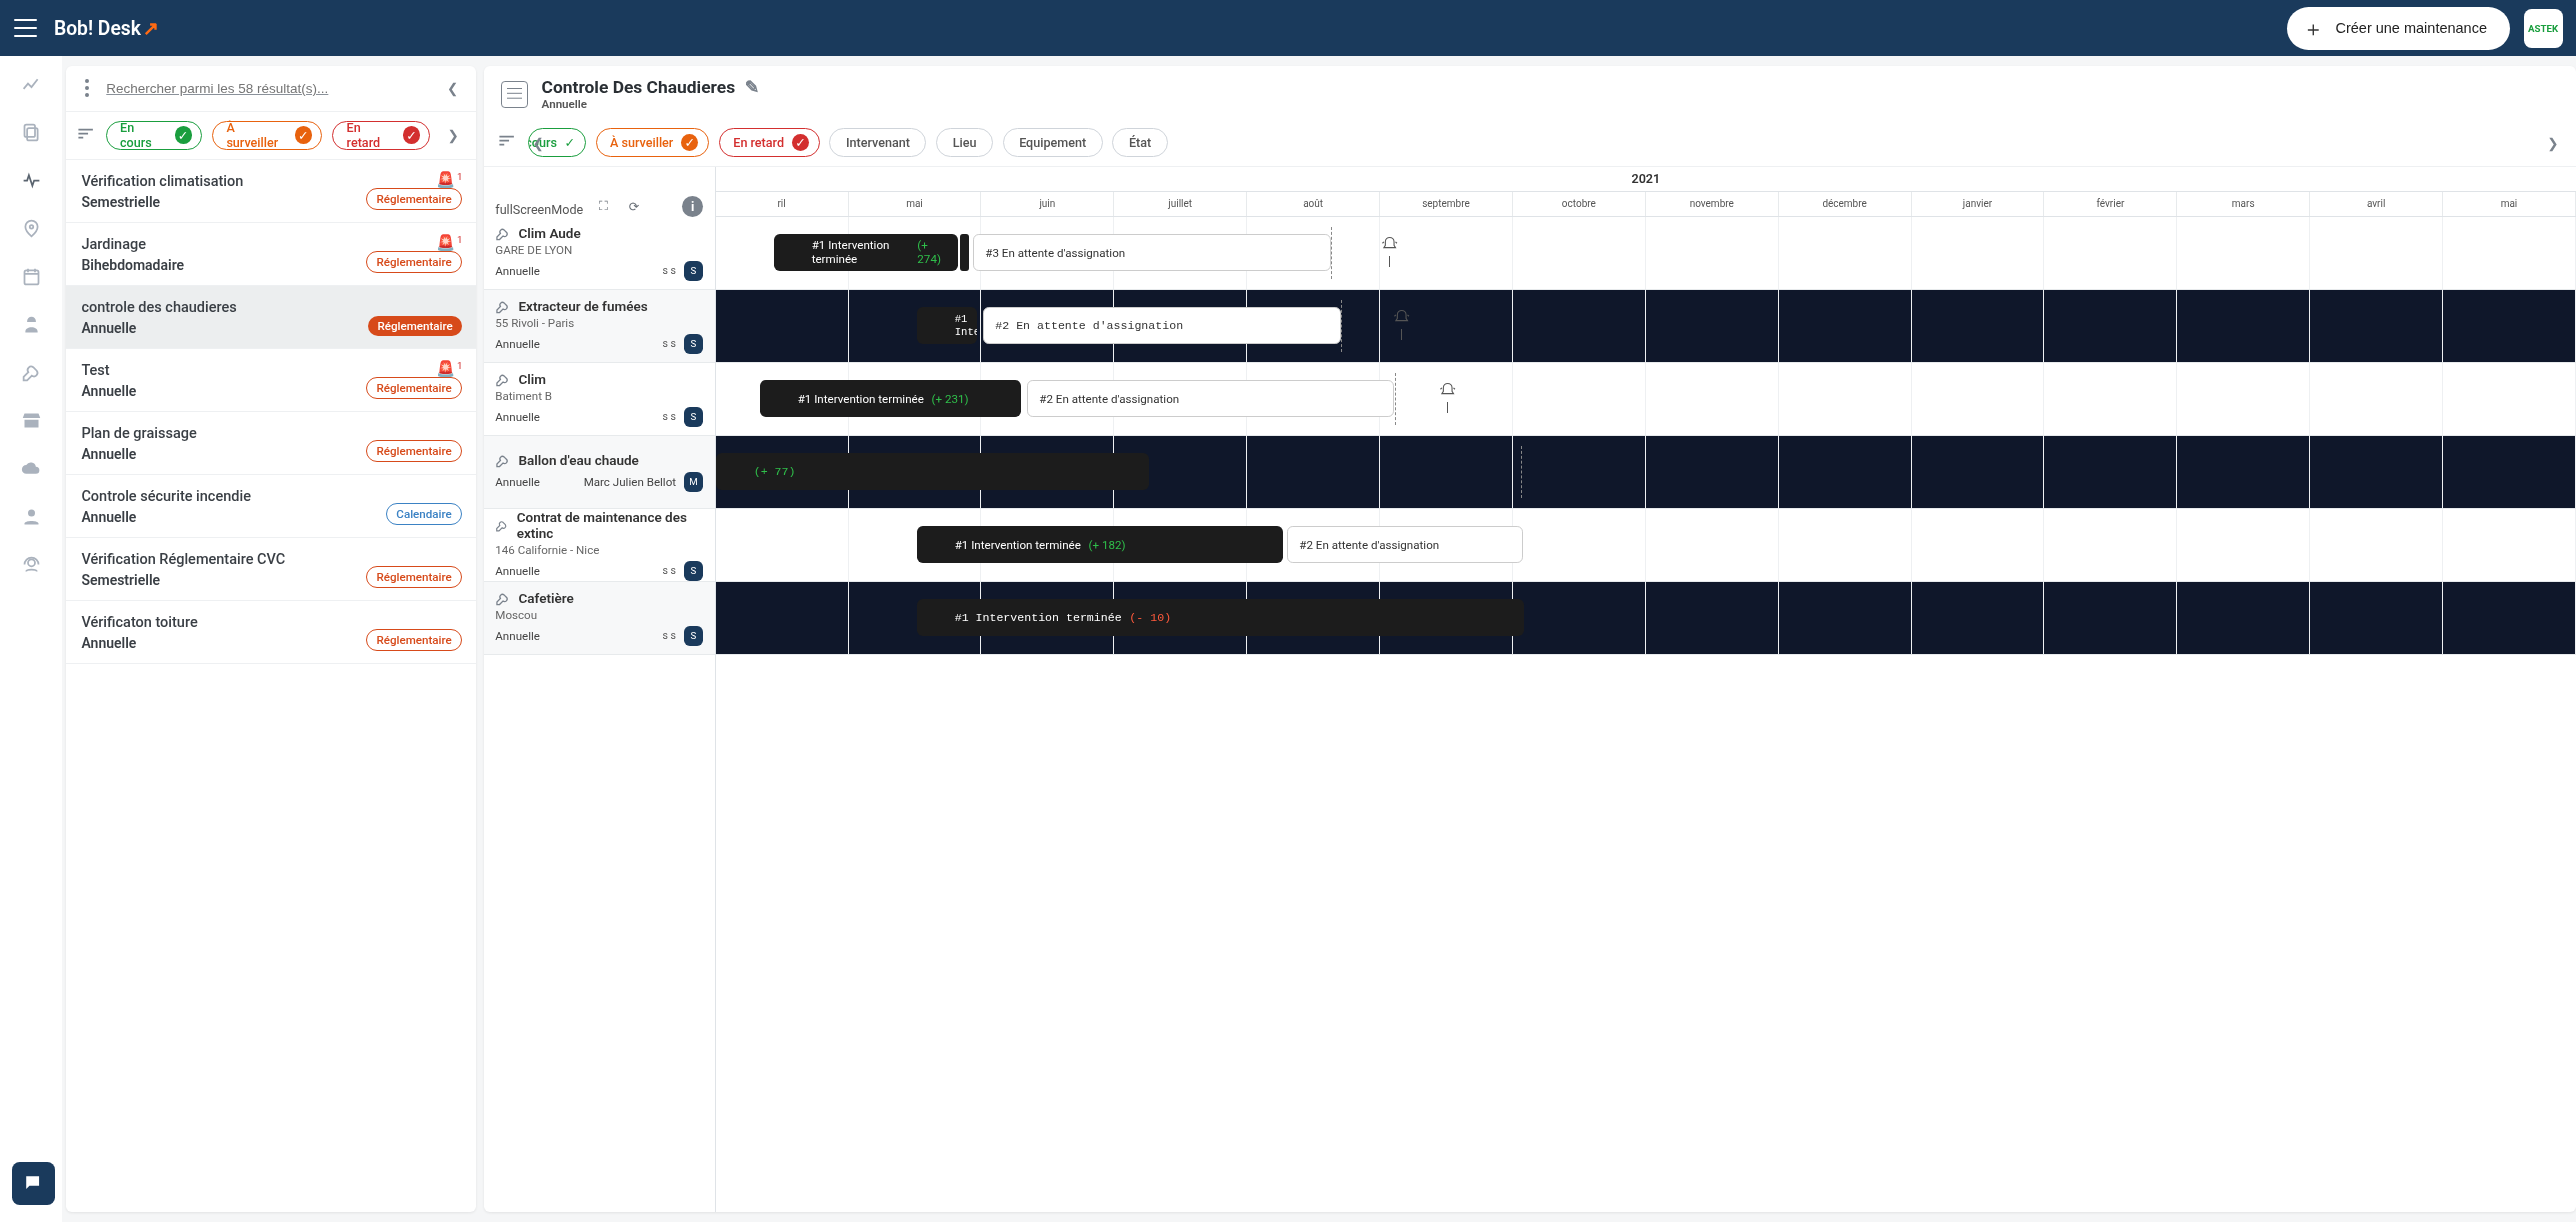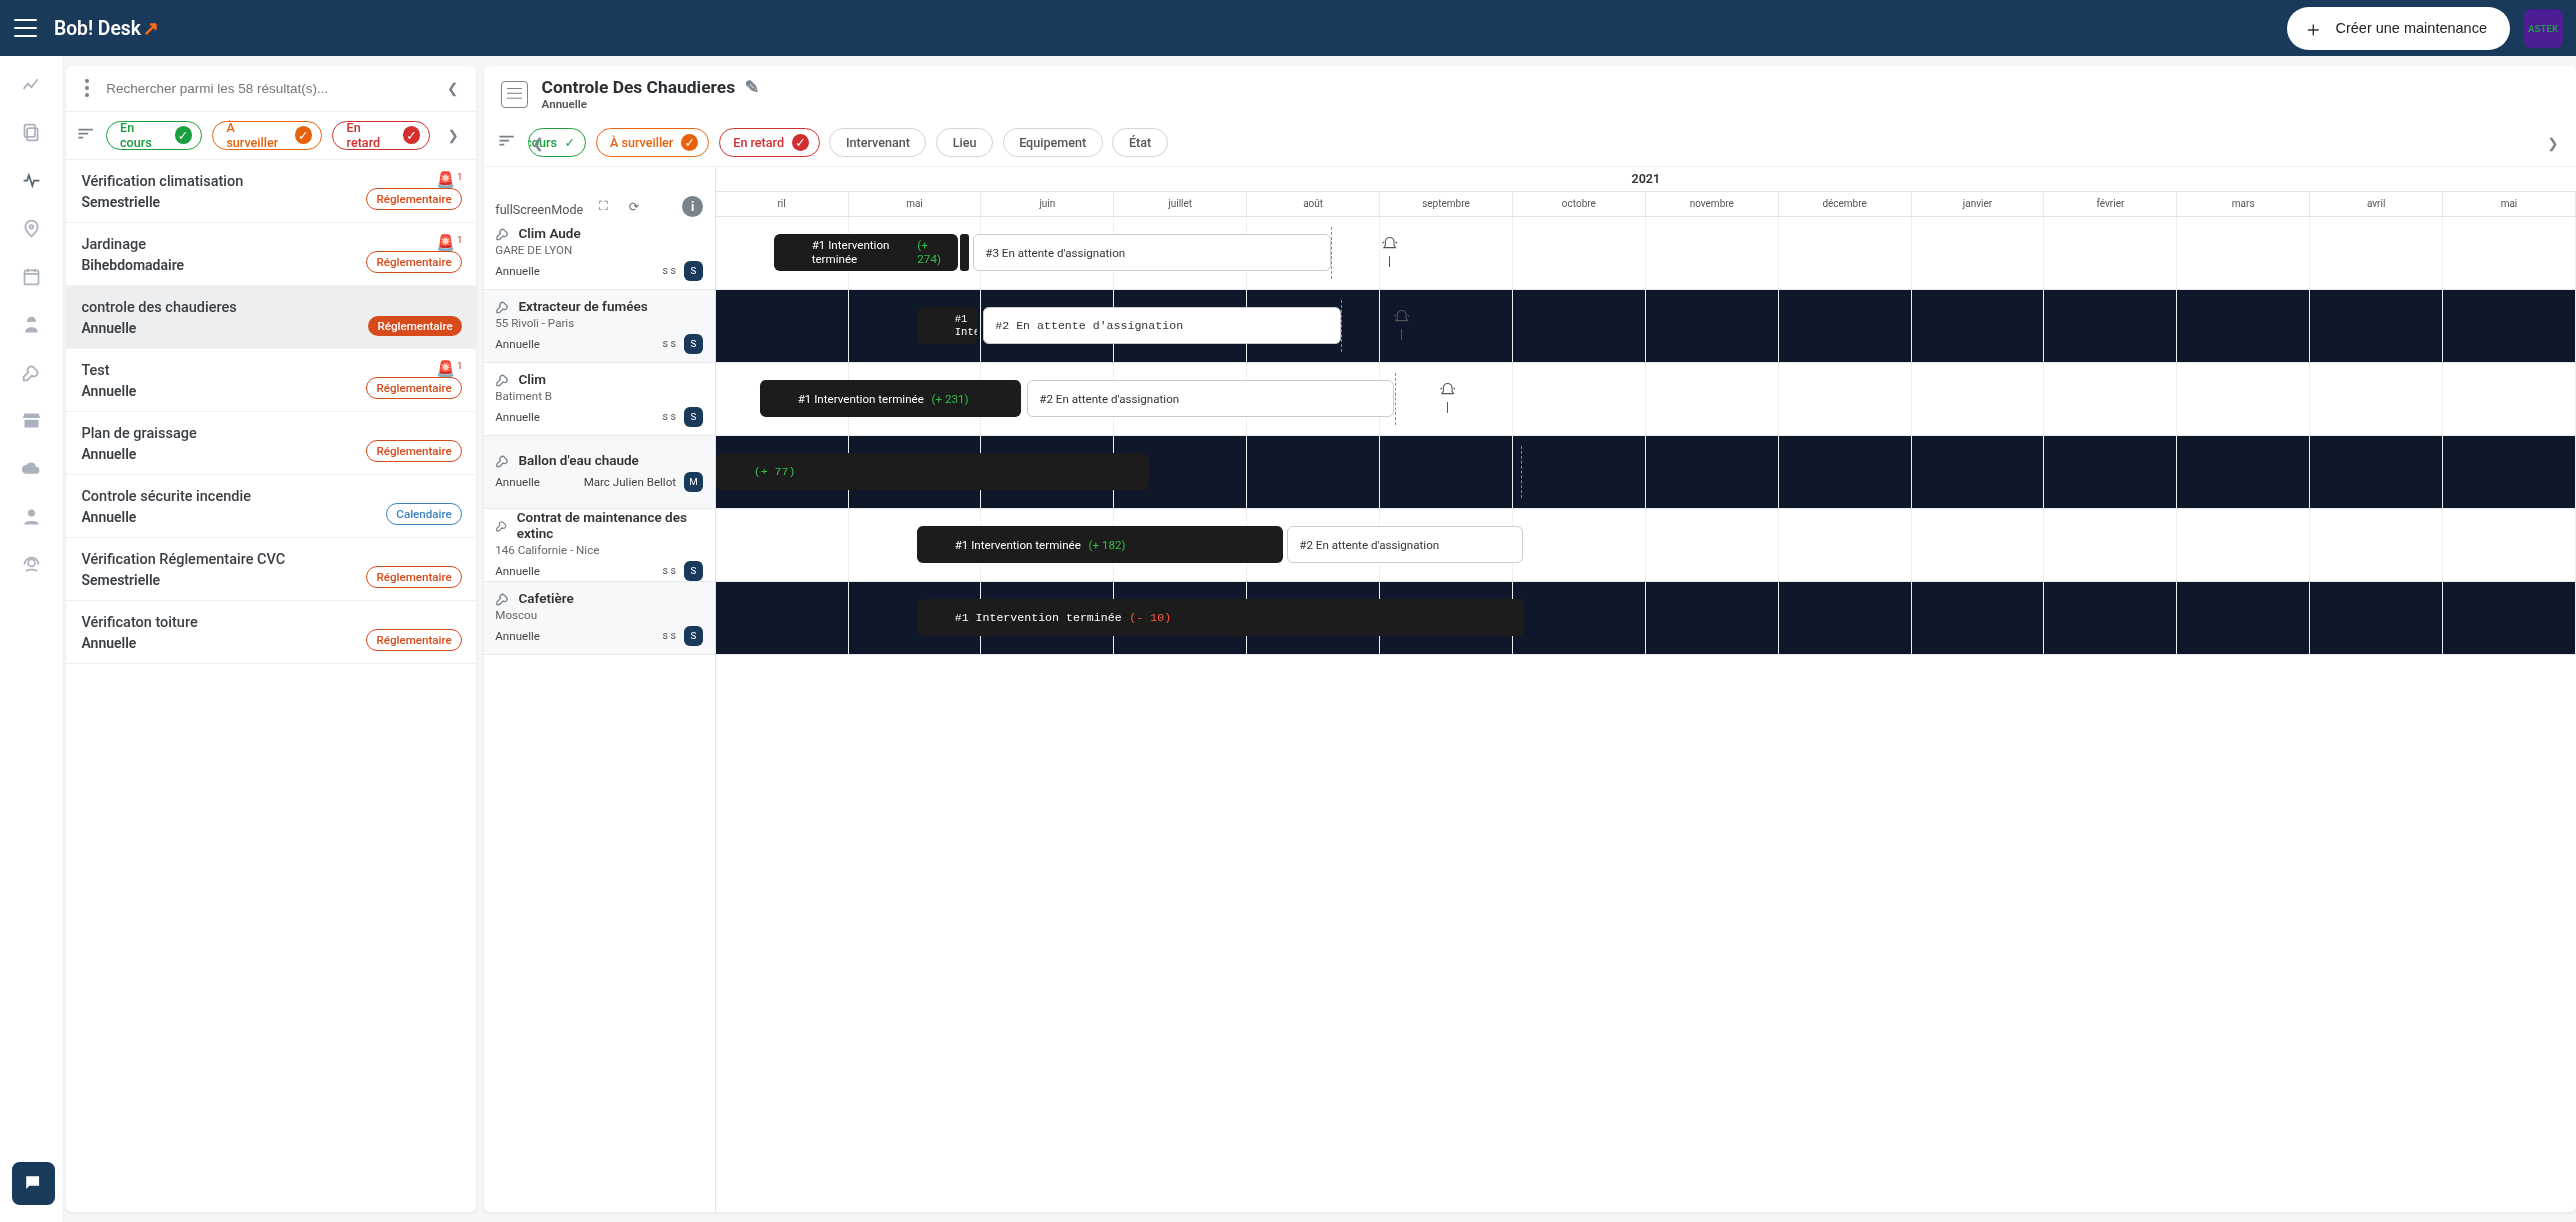--- a/index.html
+++ b/index.html
@@ -7,38 +7,38 @@
 
 
 .topbar { height: 56px; background: #1a3a5c; display: flex; align-items: center; padding: 0 13.5px; gap: 17.4px; color: #fff; }
 .hamburger { width: 23px; height: 17.4px; display: flex; flex-direction: column; justify-content: space-between; cursor: pointer; }
 .hamburger span { height: 1.9px; background: #fff; border-radius: 1px; }
 .logo { font-size: 19.3px; font-weight: 600; display: flex; align-items: center; gap: 1.9px; }
 .logo-arrow { color: #ff6a13; }
 .topbar-right { margin-left: auto; display: flex; align-items: center; gap: 13.5px; }
 .create-btn { background: #fff; color: #222; border: none; border-radius: 23px; height: 43px; padding: 0 23px 0 15.5px; display: flex; align-items: center; gap: 11.6px; font-size: 14.5px; font-weight: 500; cursor: pointer; }
 .plus-icon { font-size: 21px; line-height: 1; color: #333; }
-.brand-badge { width: 39px; height: 39px; background: #4c1d95; border-radius: 7.7px; display: flex; align-items: center; justify-content: center; color: #1a9e3e; font-size: 9.7px; font-weight: 700; }
+.brand-badge { width: 39px; height: 39px; background: #ffffff; border-radius: 7.7px; display: flex; align-items: center; justify-content: center; color: #1a9e3e; font-size: 9.7px; font-weight: 700; }
 
 
 .layout { display: flex; height: calc(100vh - 56px); }
 
 
 .sidebar { width: 62px; background: #fff; display: flex; flex-direction: column; align-items: center; padding-top: 17.4px; gap: 25px; position: relative; }
 .side-icon { width: 23px; height: 23px; color: #aab2bd; cursor: pointer; display:flex;align-items:center;justify-content:center;}
 .side-icon svg { width: 21px; height: 21px; }
 .side-icon.active { color: #5b6570; }
 .chat-fab { position: absolute; bottom: 17.4px; left: 11.6px; width: 43px; height: 43px; background: #1a3a5c; border-radius: 7.7px; display:flex;align-items:center;justify-content:center; color:#fff; cursor:pointer;}
 
 
 .list-panel { width: 410px; background: #fff; margin: 9.7px 3.9px 9.7px 3.9px; border-radius: 5.8px; display:flex; flex-direction:column; box-shadow: 0 1px 2.9px rgba(0,0,0,0.08); }
 .list-toolbar { height: 46px; display:flex; align-items:center; padding: 0 9.7px; border-bottom: 1px solid #eef0f2; gap:7.7px;}
 .kebab { width:23px; display:flex; flex-direction:column; align-items:center; gap:2.9px; cursor:pointer;}
 .kebab span { width:3.9px; height:3.9px; background:#7a828c; border-radius:50%;}
-.search-input { flex:1; border:none; outline:none; font-size:13.5px; color:#8a919a; }
+.search-input { flex:1; border:none; outline:none; font-size:13.5px; color:#8a919a;text-decoration:underline; }
 .chevron-btn { width:27px; height:27px; display:flex; align-items:center; justify-content:center; color:#7a828c; cursor:pointer;}
 
 .filter-row { height: 48px; display:flex; align-items:center; padding: 0 9.7px; gap:9.7px; border-bottom:1px solid #eef0f2;}
 .sort-icon { width:21px; color:#7a828c; cursor:pointer;}
 .chip { height:29px; border-radius:15.5px; padding:0 9.7px 0 13.5px; display:flex; align-items:center; gap:7.7px; font-size:12.6px; font-weight:500; cursor:pointer; background:#fff;}
 .chip-green { border:1.5px solid #1a9e3e; color:#1a9e3e; }
 .chip-orange { border:1.5px solid #e8620e; color:#e8620e; }
 .chip-red { border:1.5px solid #d32f2f; color:#d32f2f; }
 .chip-plain { border:1.5px solid #cfd4da; color:#555; padding:0 15.5px; }
 .chip-dot { width:17.4px; height:17.4px; border-radius:50%; display:flex; align-items:center; justify-content:center; }

